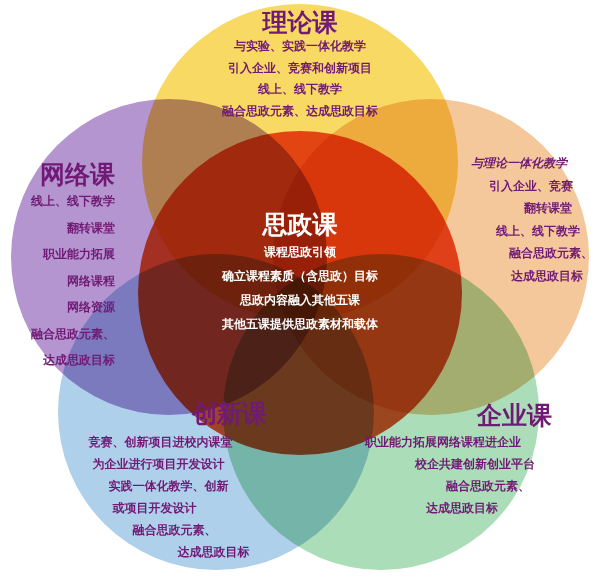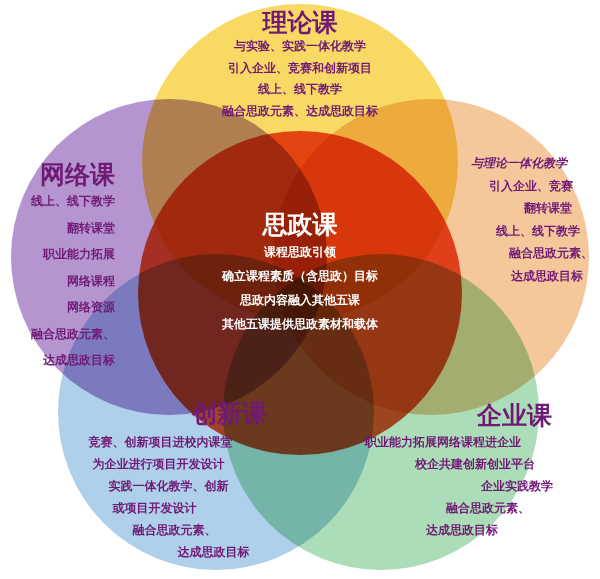--- a/index.html
+++ b/index.html
@@ -126,21 +126,20 @@
       <div class="line l5">融合思政元素、</div>
       <div class="line l6">达成思政目标</div>
     </div>
   </div>
 
   <div class="txt enterprise">
     <div class="title">企业课</div>
     <div class="lines">
       <div class="line l2">职业能力拓展网络课程进企业</div>
       <div class="line l3">校企共建创新创业平台</div>
-      <div class="line l4">企业实践教学</div>
       <div class="line l5">融合思政元素、</div>
       <div class="line l6">达成思政目标</div>
     </div>
   </div>
 
   <div class="txt ideology">
     <div class="title">思政课</div>
     <div class="lines">
       <div class="line l1">课程思政引领</div>
       <div class="line l2">确立课程素质（含思政）目标</div>

